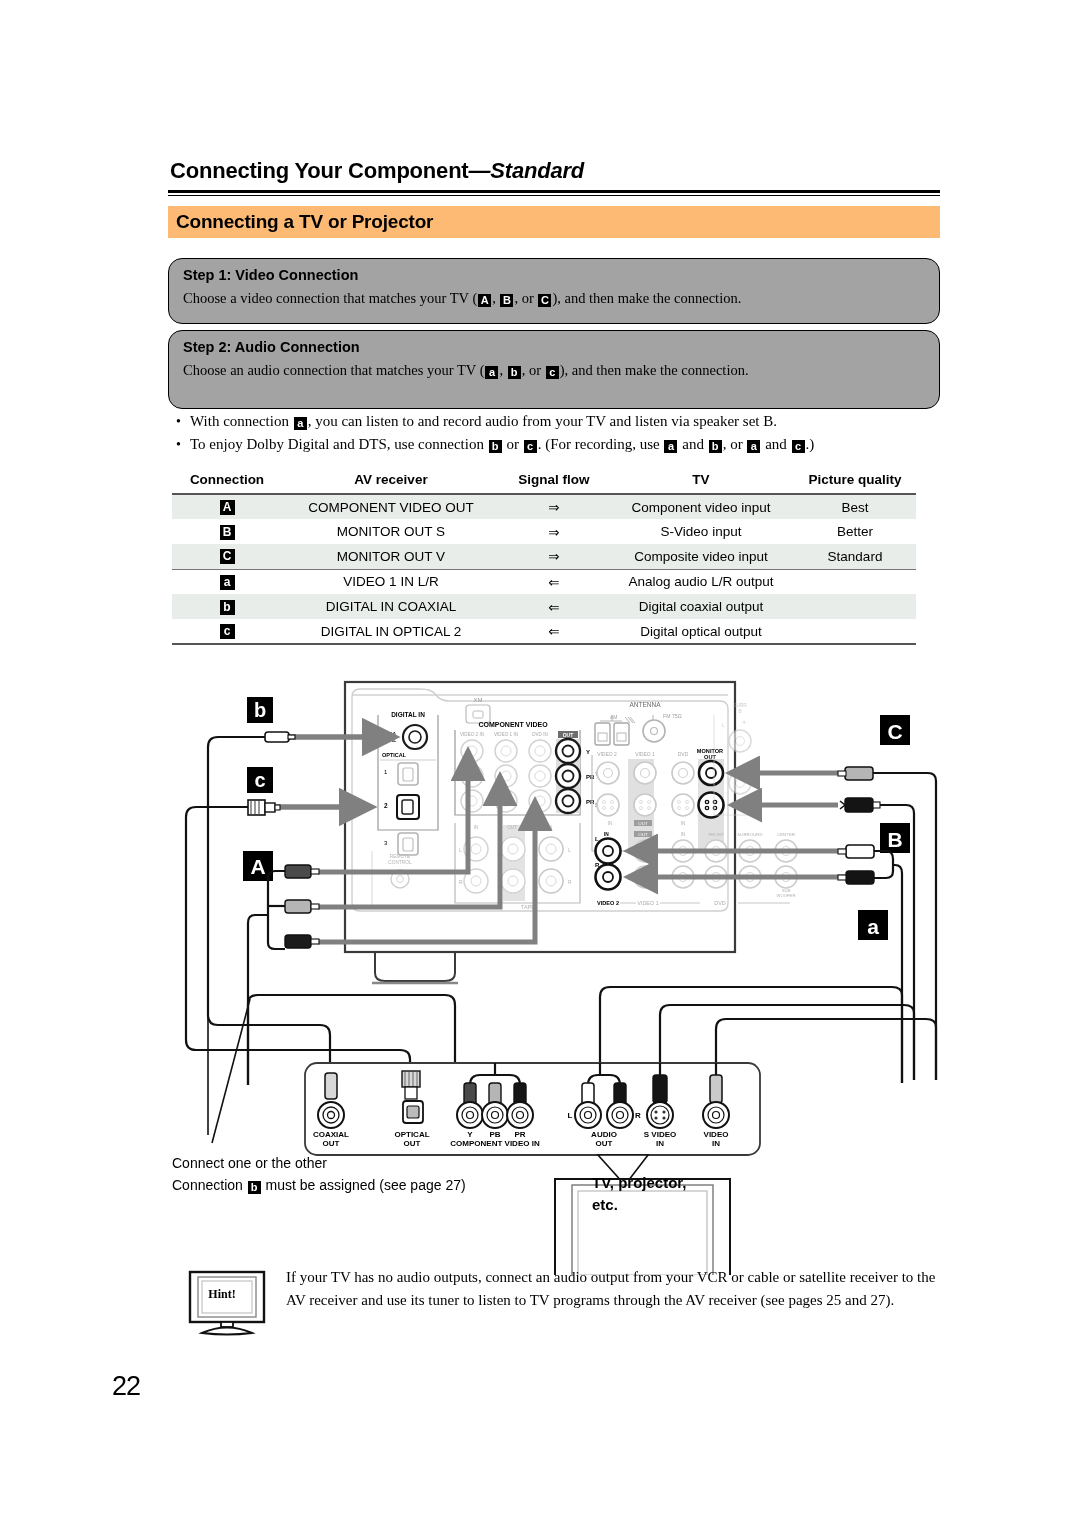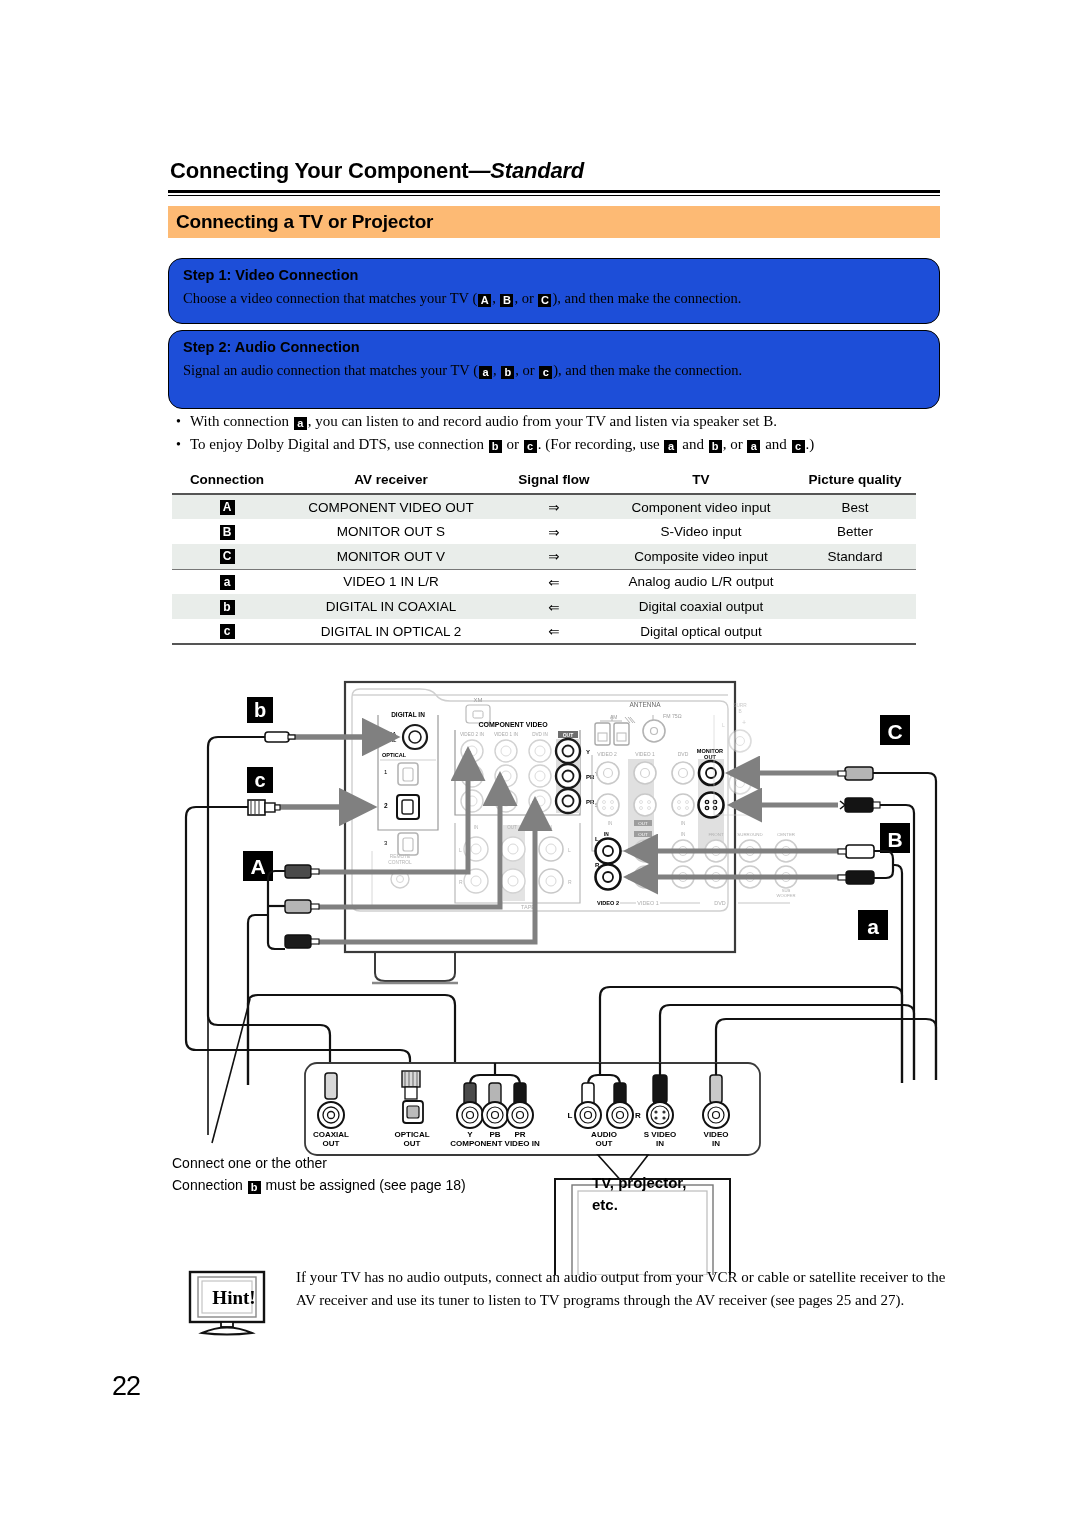--- a/index.html
+++ b/index.html
@@ -36,21 +36,21 @@
     display:flex; align-items:center;
   }
   .section-bar span {
     margin-left:8px; font-size:19px; font-weight:bold; letter-spacing:-0.2px;
   }
 
   
   .step-box {
     position:absolute; left:168px; width:772px;
     border:1.6px solid #000; border-radius:14px;
-    background:#1d4ed8;
+    background:#a3a3a3;
   }
   #step1 { top:258px; height:66px; }
   #step2 { top:330px; height:79px; }
   .step-head {
     position:absolute; left:14px; top:8px;
     font-size:14.5px; font-weight:bold;
   }
   .step-body {
     position:absolute; left:14px; top:31px;
     font-size:14.5px; font-family:"Liberation Serif", serif;
@@ -119,21 +119,21 @@
   
   .note {
     position:absolute; left:172px; top:1152px;
     font-size:14px; line-height:22px; white-space:nowrap;
   }
 
   
   .hint-wrap { position:absolute; left:188px; top:1270px; width:760px; }
   .hint-icon { position:absolute; left:0; top:0; width:78px; height:66px; }
   .hint-text {
-    position:absolute; left:108px; top:-4px; width:670px;
+    position:absolute; left:98px; top:-4px; width:670px;
     font-family:"Liberation Serif", serif; font-size:15px; line-height:23px;
   }
 
   .page-num {
     position:absolute; left:112px; top:1371px;
     font-size:27px; letter-spacing:-1px;
   }
 </style>
 </head>
 <body>
@@ -153,21 +153,21 @@
   <div class="step-box" id="step1">
     <div class="step-head">Step 1: Video Connection</div>
     <div class="step-body">
       <span>Choose a video connection that matches your TV (</span><span class="chip">A</span><span>, </span><span class="chip">B</span><span>, or </span><span class="chip">C</span><span>), and then make the connection.</span>
     </div>
   </div>
 
   <div class="step-box" id="step2">
     <div class="step-head">Step 2: Audio Connection</div>
     <div class="step-body">
-      <span>Signal an audio connection that matches your TV (</span><span class="chip">a</span><span>, </span><span class="chip">b</span><span>, or </span><span class="chip">c</span><span>), and then make the connection.</span>
+      <span>Choose an audio connection that matches your TV (</span><span class="chip">a</span><span>, </span><span class="chip">b</span><span>, or </span><span class="chip">c</span><span>), and then make the connection.</span>
     </div>
   </div>
 
   <div class="bullets">
     <div class="bullet">
       <span>With connection </span><span class="chip">a</span><span>, you can listen to and record audio from your TV and listen via speaker set B.</span>
     </div>
     <div class="bullet">
       <span>To enjoy Dolby Digital and DTS, use connection </span><span class="chip">b</span><span> or </span><span class="chip">c</span><span>. (For recording, use </span><span class="chip">a</span><span> and </span><span class="chip">b</span><span>, or </span><span class="chip">a</span><span> and </span><span class="chip">c</span><span>.)</span>
     </div>
@@ -684,30 +684,30 @@
     </svg>
   </div>
 
   <div style="position:absolute;left:592px;top:1172px;width:150px;font-size:15px;font-weight:bold;line-height:22px;">
     <div>TV, projector,</div>
     <div>etc.</div>
   </div>
 
   <div class="note">
     <div>Connect one or the other</div>
-    <div><span>Connection </span><span class="chip">b</span><span> must be assigned (see page 18)</span></div>
+    <div><span>Connection </span><span class="chip">b</span><span> must be assigned (see page 27)</span></div>
   </div>
 
   <div class="hint-wrap">
     <svg class="hint-icon" viewBox="0 0 78 66">
       <rect x="2" y="2" width="74" height="50" fill="#fff" stroke="#111" stroke-width="2.4"></rect>
       <rect x="10" y="7" width="58" height="40" fill="#fff" stroke="#888" stroke-width="1.4"></rect>
       <rect x="14" y="11" width="50" height="32" fill="#fff" stroke="#c4c4c4" stroke-width="1.2"></rect>
       <rect x="33" y="52" width="12" height="5" fill="#fff" stroke="#111" stroke-width="1.8"></rect>
       <path d="M14,63 Q39,52 64,63 Q39,66 14,63 Z" fill="#fff" stroke="#111" stroke-width="2"></path>
     </svg>
-    <div style="position:absolute;left:14px;top:17px;width:64px;text-align:center;font-family:'Liberation Serif',serif;font-size:19px;font-weight:bold;">Hint!</div>
+    <div style="position:absolute;left:14px;top:17px;width:40px;text-align:center;font-family:'Liberation Serif',serif;font-size:12px;font-weight:bold;">Hint!</div>
     <div class="hint-text">If your TV has no audio outputs, connect an audio output from your VCR or cable or satellite receiver to the AV receiver and use its tuner to listen to TV programs through the AV receiver (see pages 25 and 27).</div>
   </div>
 
   <div class="page-num">22</div>
 
 </div>
 
 </body></html>

